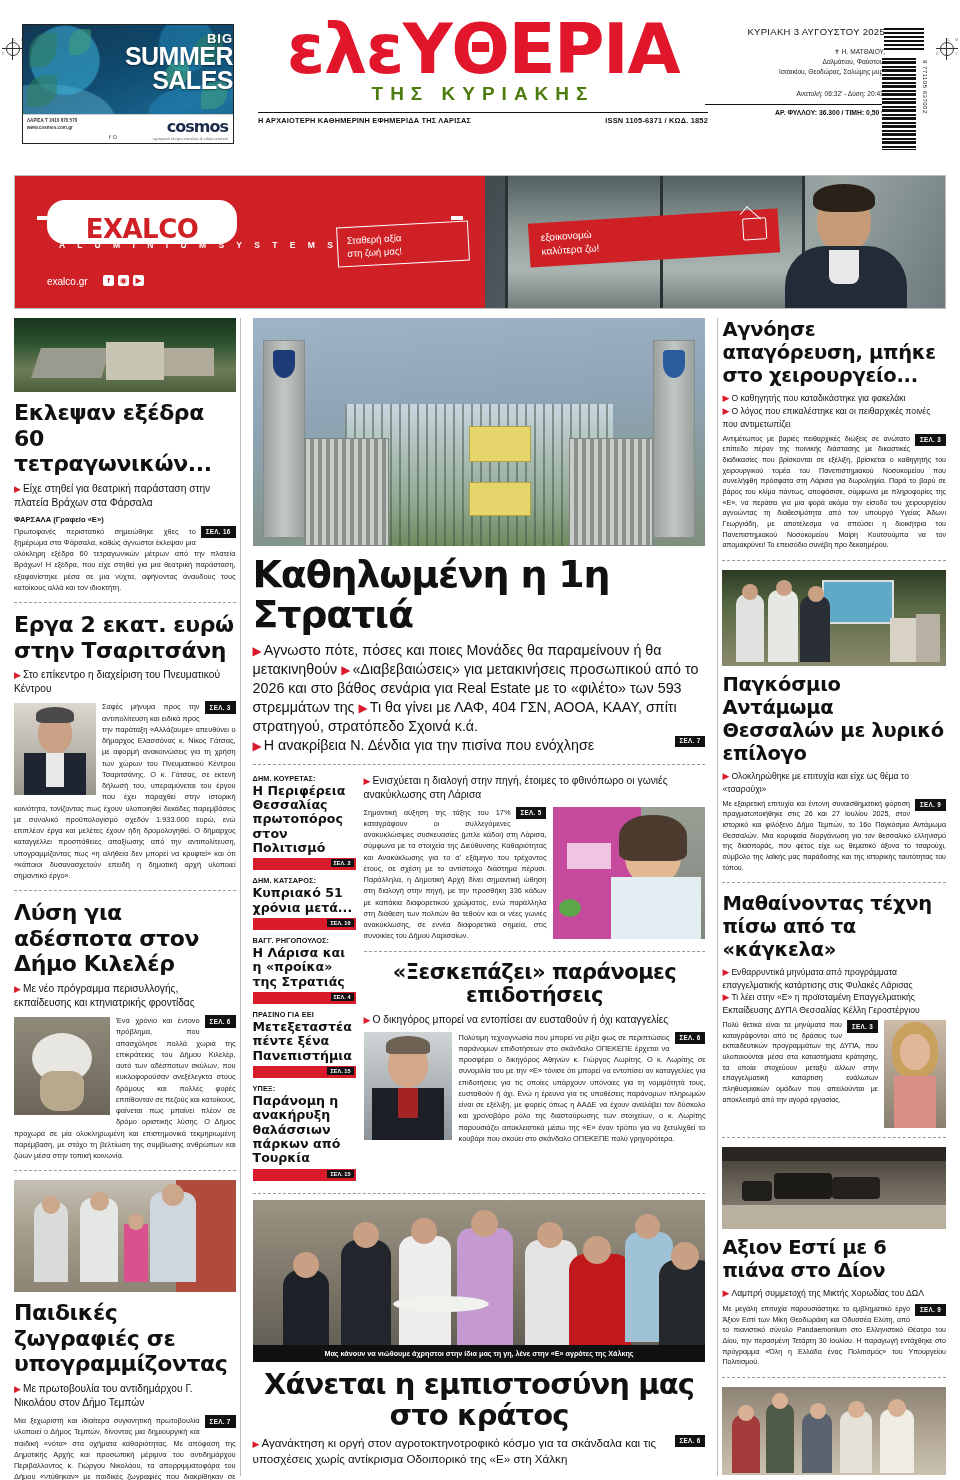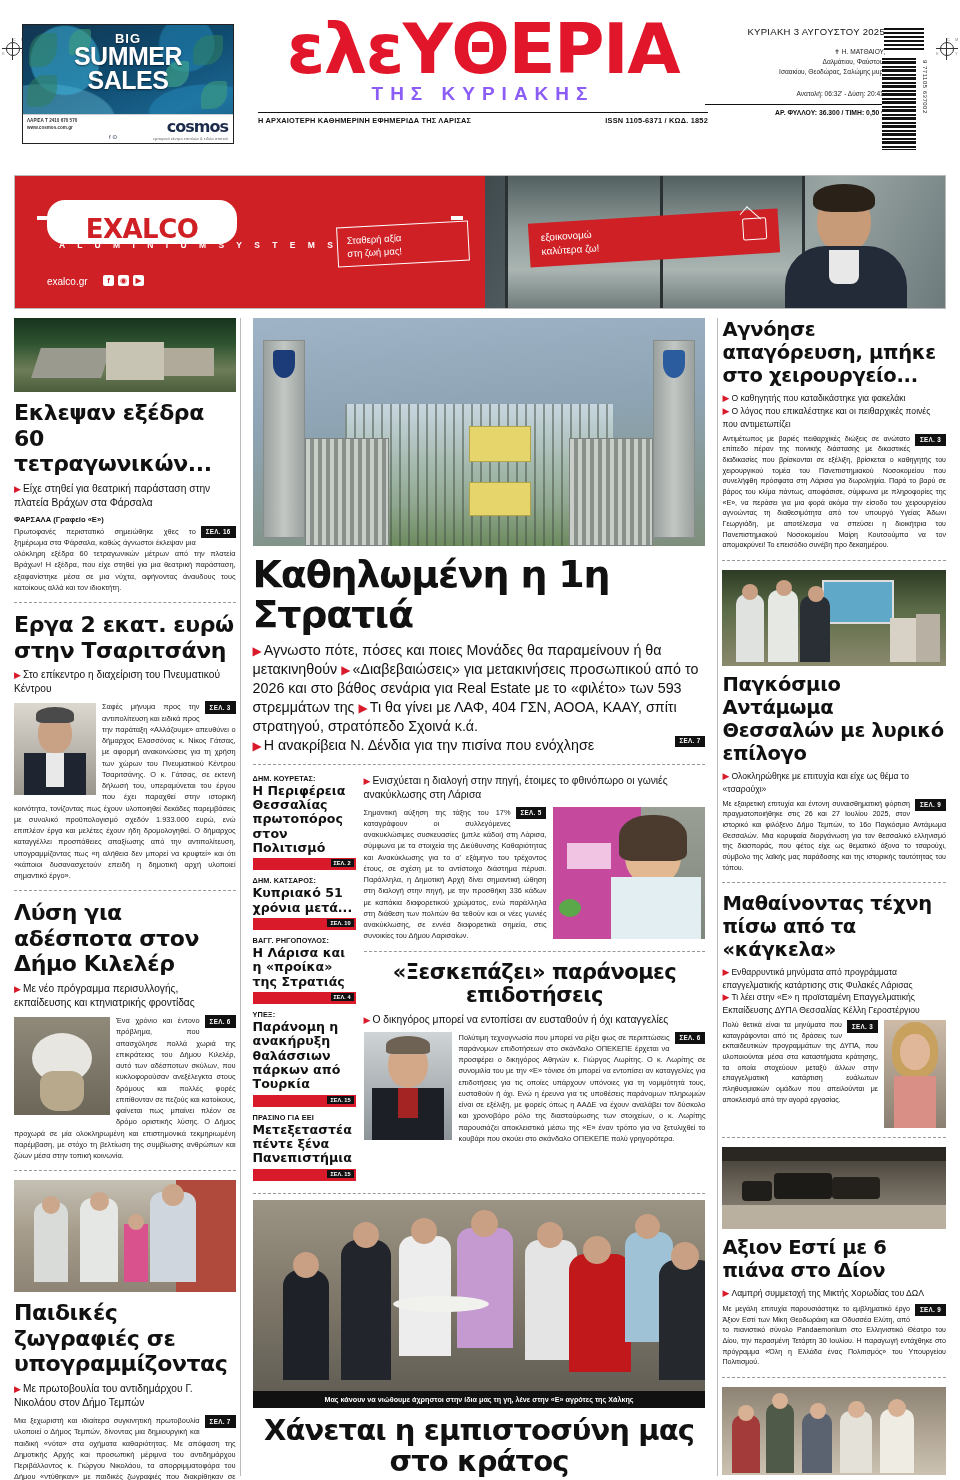--- a/index.html
+++ b/index.html
@@ -34,21 +34,21 @@
   .cos-bg {
     position:absolute; inset:0;
     background:
       radial-gradient(circle at 20% 30%, rgba(60,180,220,.55) 0 18%, transparent 19%),
       radial-gradient(circle at 78% 16%, rgba(35,140,190,.5) 0 14%, transparent 15%),
       radial-gradient(ellipse at 10% 80%, rgba(120,210,235,.35) 0 26%, transparent 27%),
       radial-gradient(ellipse at 88% 74%, rgba(40,150,200,.40) 0 22%, transparent 23%),
       linear-gradient(160deg,#123652 0%,#0f4a6e 40%,#19628c 72%,#0e3450 100%);
   }
   .leaf { position:absolute; border-radius:60% 10% 60% 10%; opacity:.55; }
-  .cos-txt { position:absolute; left:0; right:0; top:8px; text-align:center;
+  .cos-txt { position:absolute; left:0; right:0; top:8px; text-align:right;
       color:#fff; font-weight:bold; line-height:.95; text-shadow:0 1px 2px rgba(0,0,0,.5); }
   .cos-big { font-size:13px; letter-spacing:1px; }
   .cos-summer { font-size:25px; letter-spacing:-.5px; }
   .cos-sales { font-size:25px; letter-spacing:-.5px; }
   .cos-footer {
     position:absolute; left:0; right:0; bottom:0; height:29px; background:#fff;
     border-top:1px solid #ccc;
   }
   .cos-addr { position:absolute; left:4px; top:3px; font-size:4.6px; color:#333; line-height:1.45; font-weight:bold;}
   .cos-logo { position:absolute; right:5px; top:2px; font-size:16px; font-weight:bold;
@@ -56,21 +56,21 @@
   .cos-tag { position:absolute; right:5px; bottom:2px; font-size:4px; color:#666; }
   .cos-social { position:absolute; left:86px; bottom:3px; font-size:6px; color:#1b2b4b; }
 
   .nameplate { position:absolute; left:258px; top:18px; width:450px; text-align:center; }
   .np-title {
     font-family:"DejaVu Sans", sans-serif;
     font-size:69px; font-weight:bold; color:#e2162a; letter-spacing:-1.5px;
     line-height:.92;
   }
   .np-sub {
-    font-size:19px; font-weight:bold; color:#8b5cf6; letter-spacing:7px;
+    font-size:19px; font-weight:bold; color:#4d7c0f; letter-spacing:7px;
     margin-top:2px;
   }
   .np-rule { border-top:1.5px solid #111; margin-top:7px; }
   .np-row { display:flex; justify-content:space-between; align-items:center;
       font-size:7.4px; font-weight:bold; color:#111; padding-top:3px; letter-spacing:.2px;}
 
   .dateblock { position:absolute; left:705px; top:26px; width:180px; text-align:right; }
   .db-date { font-size:9.5px; font-weight:normal; letter-spacing:.3px; }
   .db-saints { font-size:6.6px; color:#222; line-height:1.5; margin-top:10px; }
   .db-sun { font-size:6.6px; color:#222; margin-top:13px; }
@@ -446,29 +446,29 @@
             </div>
           </div>
           <div class="brief">
             <div class="kicker">ΒΑΓΓ. ΡΗΓΟΠΟΥΛΟΣ:</div>
             <div class="bt">Η Λάρισα και η «προίκα» της Στρατιάς</div>
             <div class="redbar">
               <span class="pgn">ΣΕΛ. 4</span>
             </div>
           </div>
           <div class="brief">
+            <div class="kicker">ΠΡΑΣΙΝΟ ΓΙΑ ΕΕΙ</div>
+            <div class="bt">Μετεξεταστέα πέντε ξένα Πανεπιστήμια</div>
+            <div class="redbar">
+              <span class="pgn">ΣΕΛ. 15</span>
+            </div>
+          </div>
+          <div class="brief">
             <div class="kicker">ΥΠΕΞ:</div>
             <div class="bt">Παράνομη η ανακήρυξη θαλάσσιων πάρκων από Τουρκία</div>
-            <div class="redbar">
-              <span class="pgn">ΣΕΛ. 15</span>
-            </div>
-          </div>
-          <div class="brief">
-            <div class="kicker">ΠΡΑΣΙΝΟ ΓΙΑ ΕΕΙ</div>
-            <div class="bt">Μετεξεταστέα πέντε ξένα Πανεπιστήμια</div>
             <div class="redbar">
               <span class="pgn">ΣΕΛ. 15</span>
             </div>
           </div>
         </div>
 
         <div class="mid-main">
 
           <div>
             <div class="sec-sub">
@@ -510,21 +510,21 @@
               </div>
             </div>
           </div>
 
         </div>
       </div>
 
       <div class="dashed" style="margin:6px 0;"></div>
 
       <div>
-        <div class="ph" style="height:208px;background:linear-gradient(180deg,#9b9383 0%,#7d7668 50%,#5d5a52 100%);">
+        <div class="ph" style="height:162px;background:linear-gradient(180deg,#9b9383 0%,#7d7668 50%,#5d5a52 100%);">
           <div style="position:absolute;left:30px;top:70px;width:46px;height:110px;background:#1e2128;border-radius:16px 16px 0 0;"></div>
           <div style="position:absolute;left:40px;top:52px;width:26px;height:26px;background:#c9a083;border-radius:50%;"></div>
           <div style="position:absolute;left:88px;top:40px;width:50px;height:140px;background:#22252b;border-radius:16px 16px 0 0;"></div>
           <div style="position:absolute;left:100px;top:22px;width:26px;height:26px;background:#c9a083;border-radius:50%;"></div>
           <div style="position:absolute;left:146px;top:36px;width:52px;height:120px;background:#ededed;border-radius:14px 14px 0 0;"></div>
           <div style="position:absolute;left:158px;top:18px;width:26px;height:26px;background:#c9a083;border-radius:50%;"></div>
           <div style="position:absolute;left:204px;top:28px;width:56px;height:120px;background:#c59ad0;border-radius:14px 14px 0 0;"></div>
           <div style="position:absolute;left:218px;top:10px;width:27px;height:27px;background:#c9a083;border-radius:50%;"></div>
           <div style="position:absolute;left:272px;top:40px;width:52px;height:120px;background:#e4e4e4;border-radius:14px 14px 0 0;"></div>
           <div style="position:absolute;left:284px;top:22px;width:26px;height:26px;background:#c9a083;border-radius:50%;"></div>

